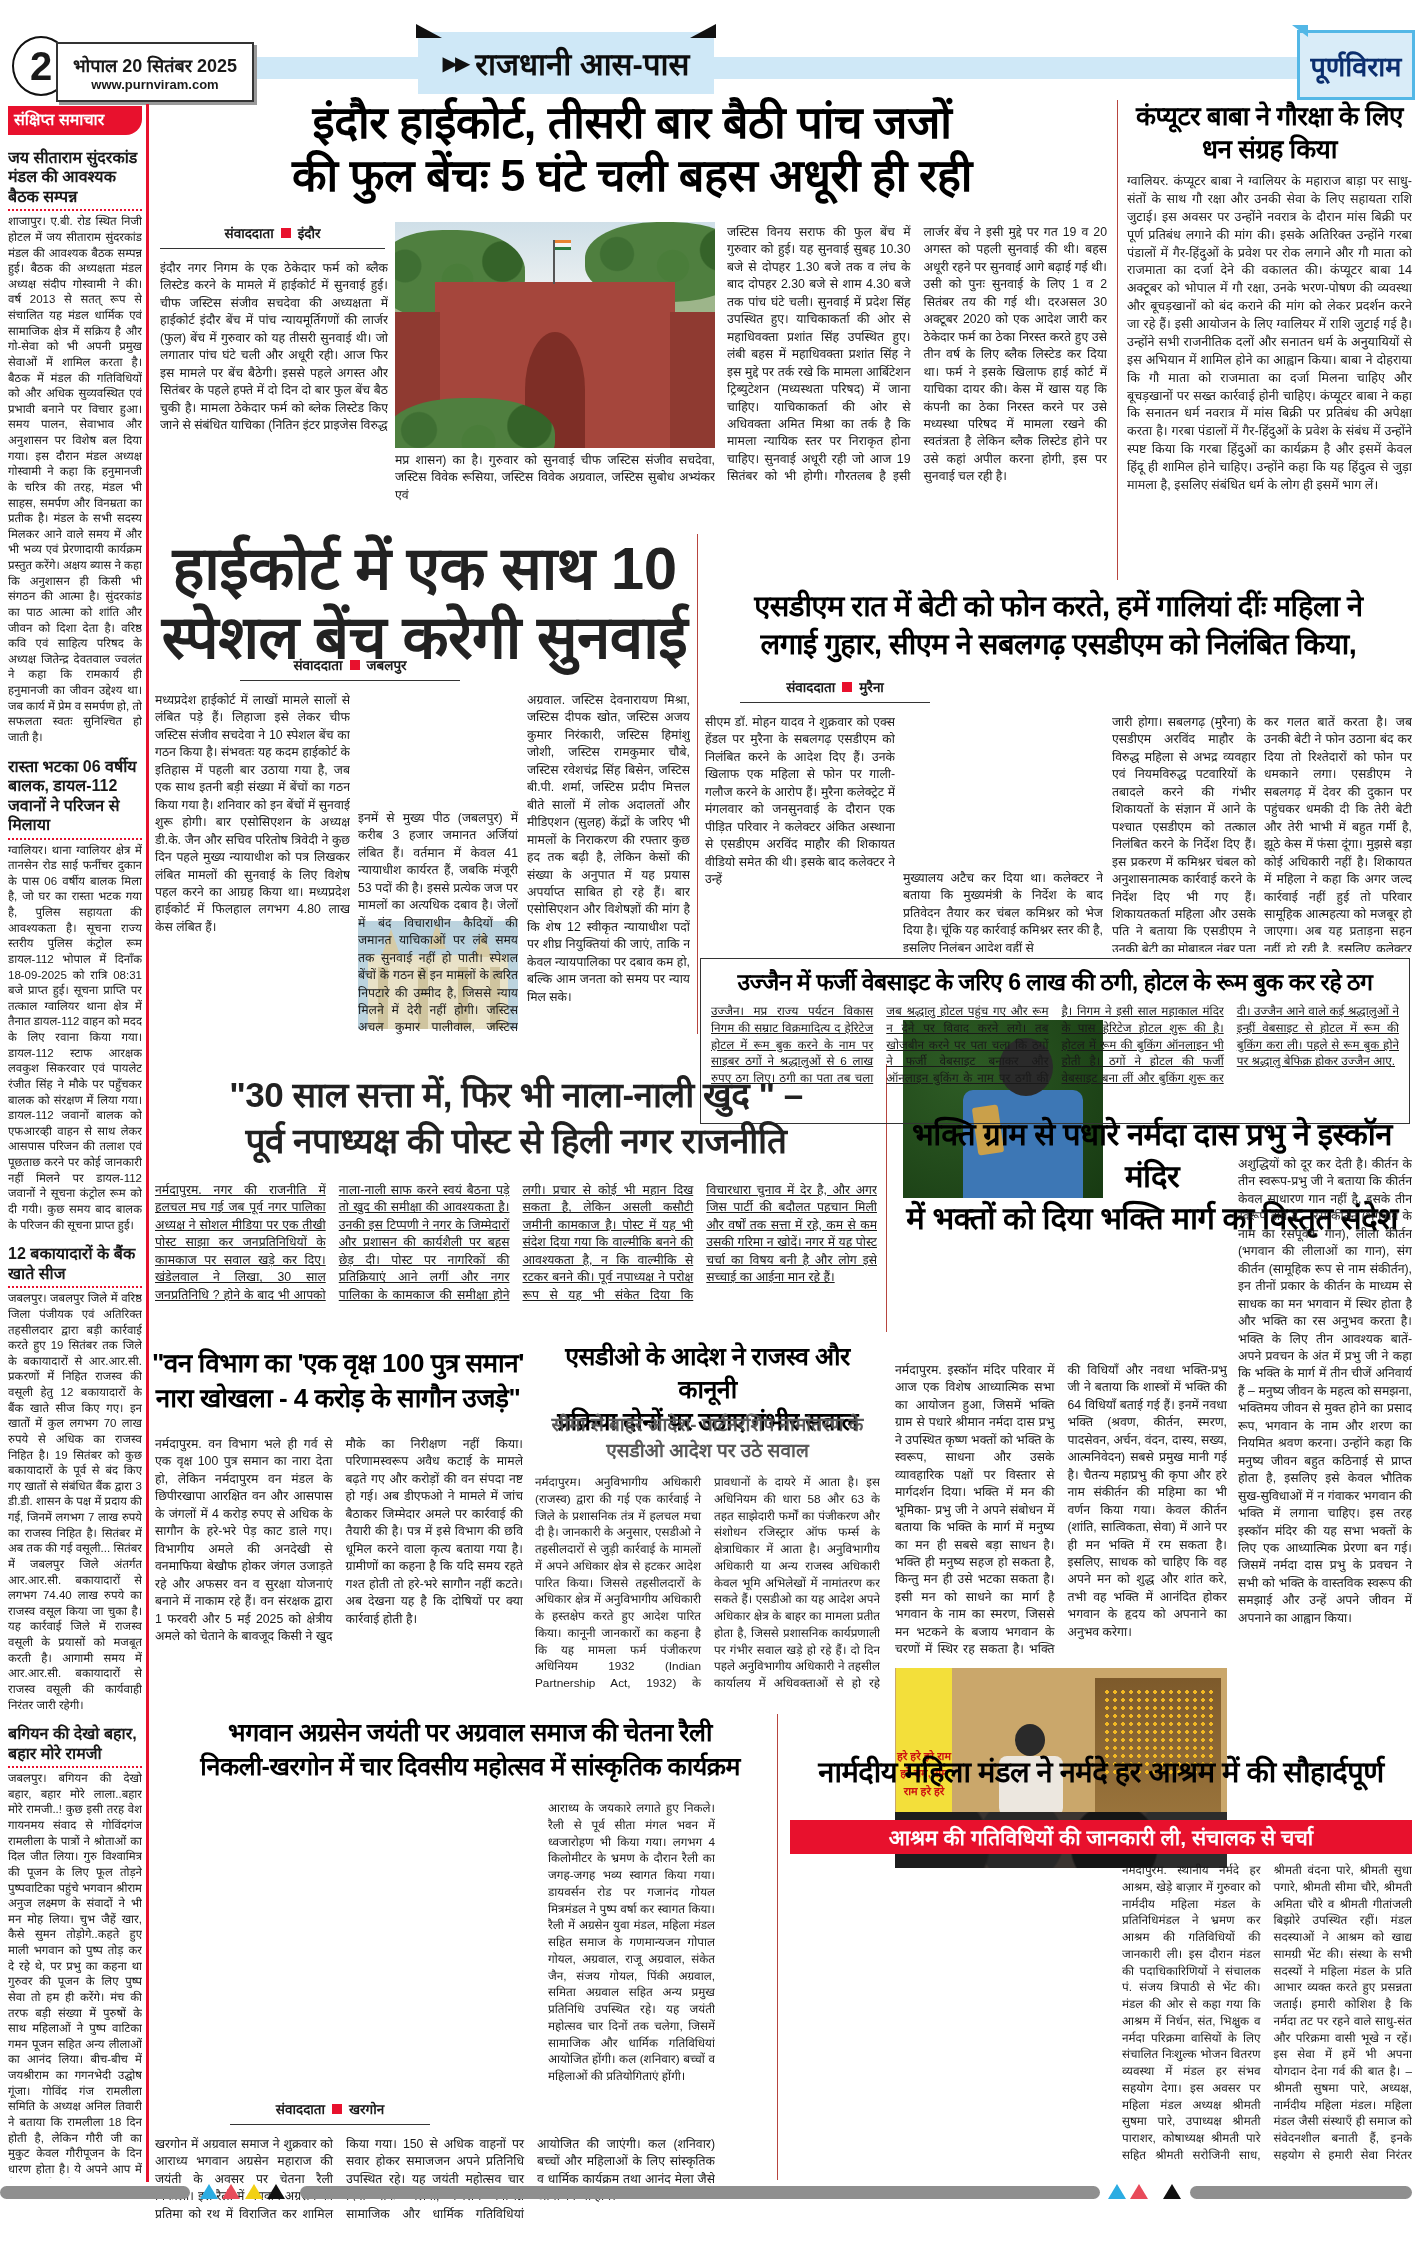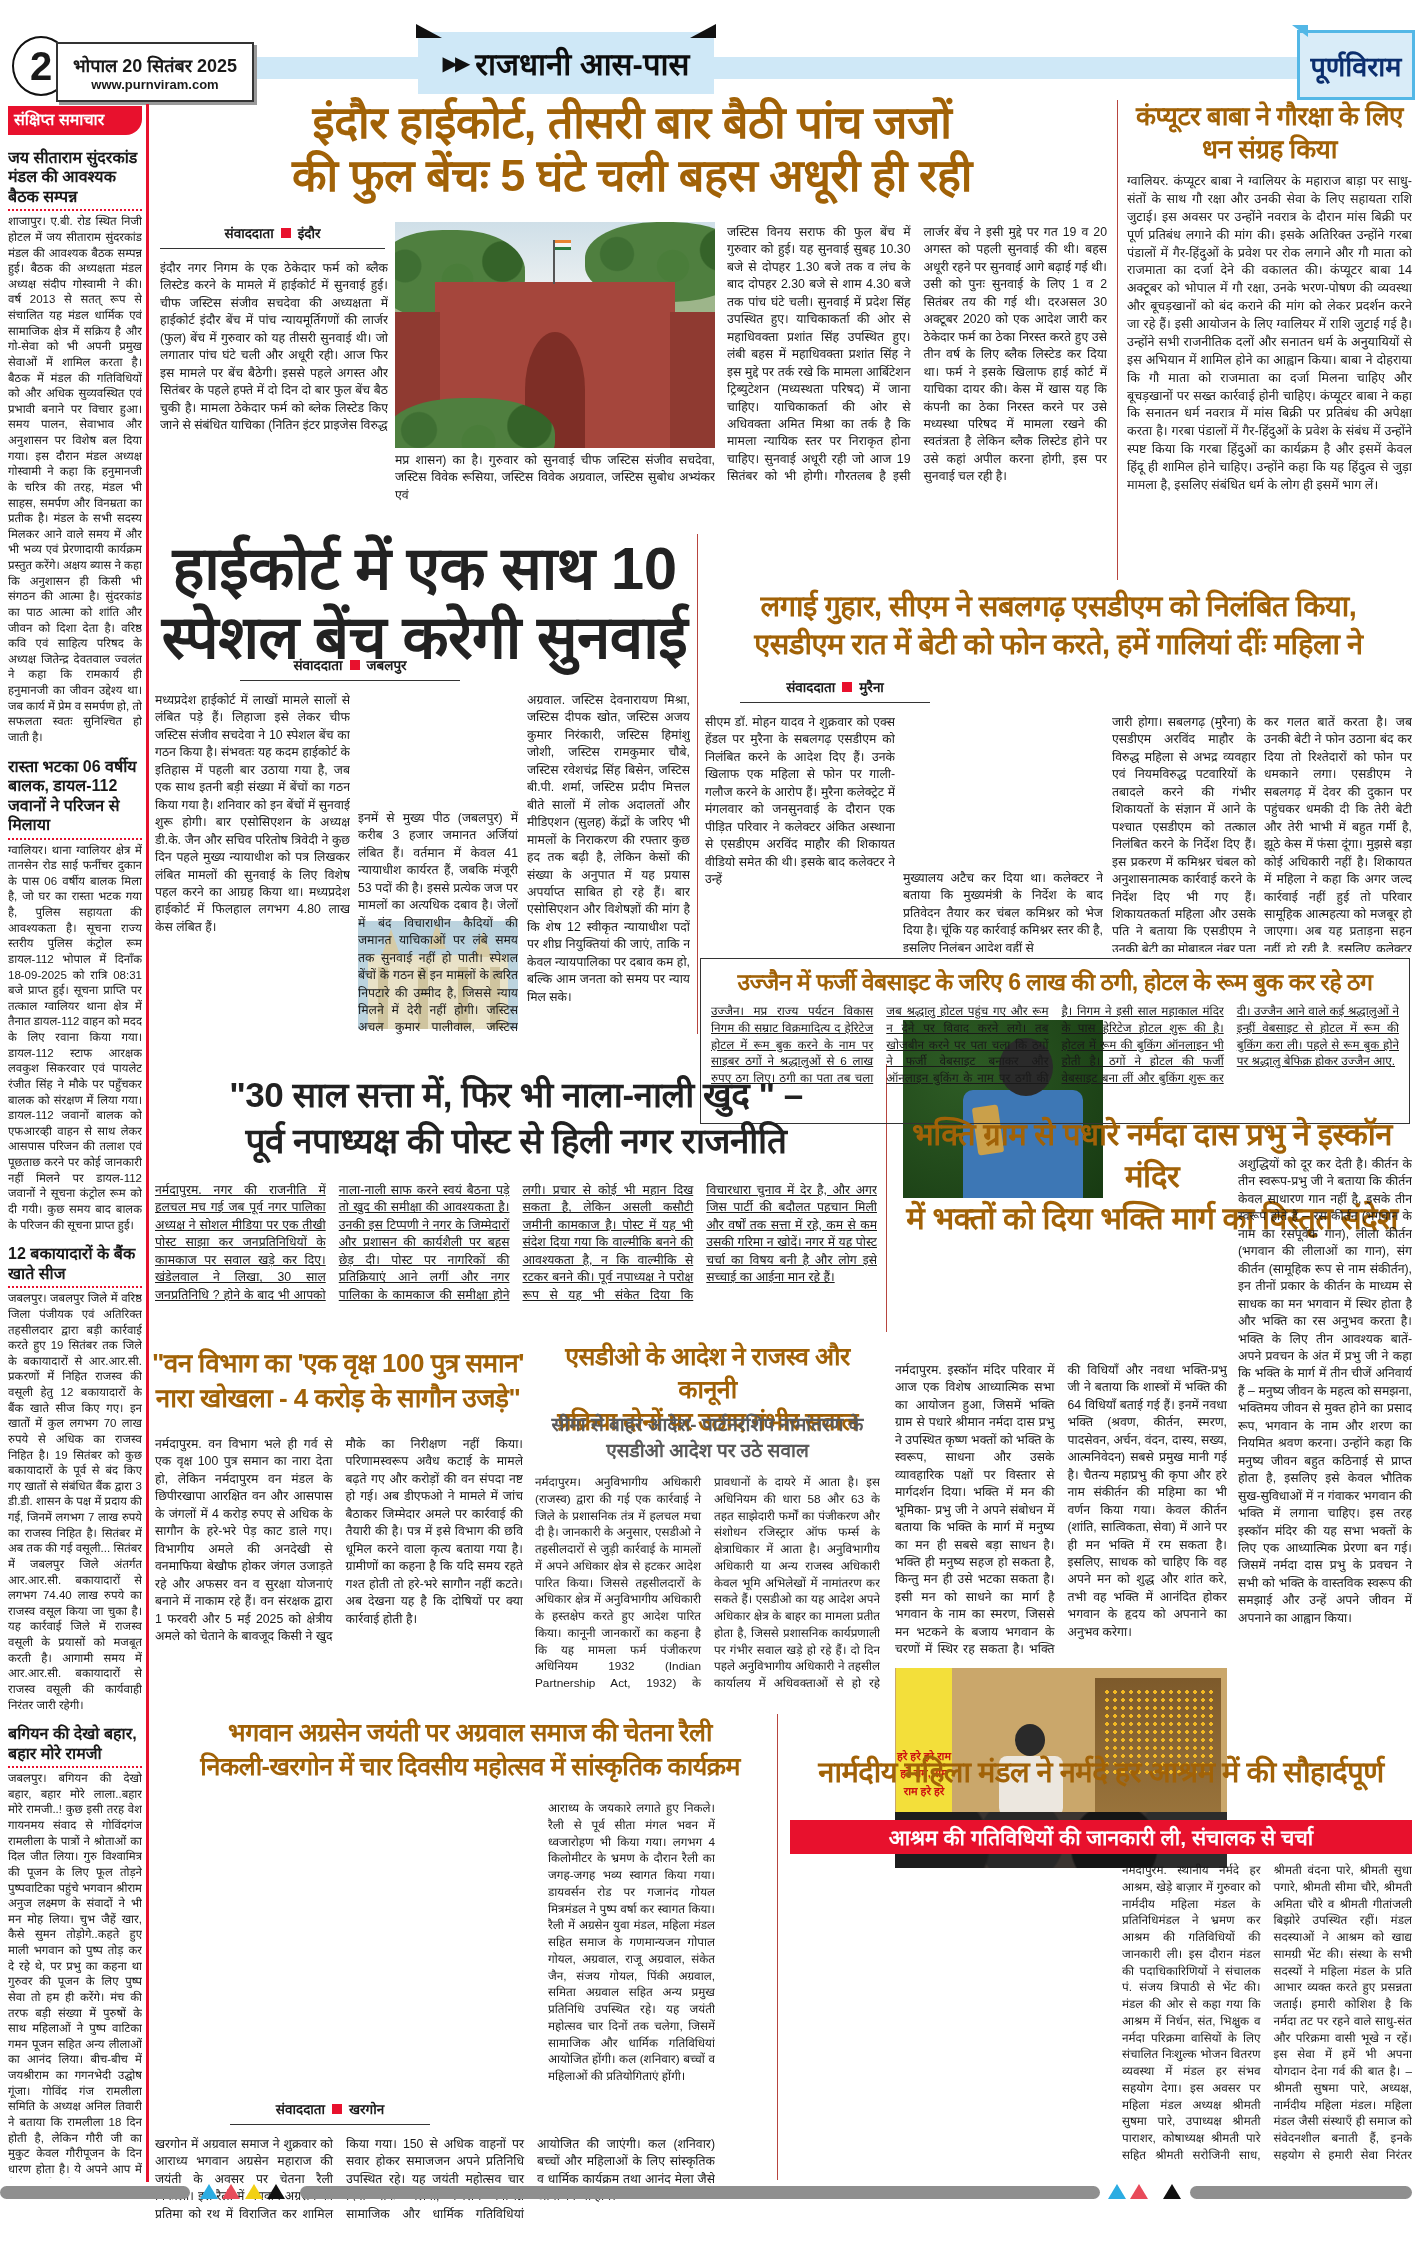--- a/index.html
+++ b/index.html
@@ -28,21 +28,21 @@
 
   
   .sidebar{width:134px;font-size:11.5px;line-height:1.36;text-align:justify;}
   .sb-head{background:#e8112d;color:#fff;font-weight:900;font-size:16px;padding:3px 8px 4px 6px;
            border-radius:0 0 16px 0;margin-bottom:6px;white-space:nowrap;}
   .sb-title{font-weight:800;font-size:16px;line-height:1.22;text-align:left;
             border-bottom:2px dotted #e8112d;padding:7px 0 3px 0;margin-bottom:3px;}
   .sb-body{margin-bottom:4px;}
 
   
-  .hl-heavy{font-weight:900;color:#a16207;text-align:center;letter-spacing:-0.5px;}
+  .hl-heavy{font-weight:900;color:#000000;text-align:center;letter-spacing:-0.5px;}
   .hl-light{font-weight:600;color:#222;text-align:center;letter-spacing:-0.5px;}
   .subhead-gray{font-weight:800;color:#5b5b5b;text-align:center;}
 
   
   .byline{display:flex;align-items:center;gap:7px;font-size:13.5px;font-weight:800;
           border-bottom:1.5px solid #333;padding-bottom:6px;justify-content:center;}
   .redsq{width:10px;height:10px;background:#e8112d;display:inline-block;}
   .bodytext{font-size:12.3px;line-height:1.42;text-align:justify;}
   .cols2{column-count:2;column-gap:13px;}
   .cols3{column-count:3;column-gap:13px;}
@@ -191,22 +191,22 @@
     <div class="ph-spire" style="left:116px;top:10px;"></div>
     <div class="ph-cream" style="left:20px;top:46px;width:10px;height:62px;background:#cfc49f;"></div>
     <div class="ph-cream" style="left:60px;top:46px;width:10px;height:62px;background:#cfc49f;"></div>
     <div class="ph-cream" style="left:100px;top:46px;width:10px;height:62px;background:#cfc49f;"></div>
     <div class="ph-cream" style="left:132px;top:46px;width:10px;height:62px;background:#cfc49f;"></div>
   </div>
   <div class="abs bodytext" style="left:358px;top:810px;width:160px;height:226px;overflow:hidden;">इनमें से मुख्य पीठ (जबलपुर) में करीब 3 हजार जमानत अर्जियां लंबित हैं। वर्तमान में केवल 41 न्यायाधीश कार्यरत हैं, जबकि मंजूरी 53 पदों की है। इससे प्रत्येक जज पर मामलों का अत्यधिक दबाव है। जेलों में बंद विचाराधीन कैदियों की जमानत याचिकाओं पर लंबे समय तक सुनवाई नहीं हो पाती। स्पेशल बेंचों के गठन से इन मामलों के त्वरित निपटारे की उम्मीद है, जिससे न्याय मिलने में देरी नहीं होगी। जस्टिस अचल कुमार पालीवाल, जस्टिस प्रमोद कुमार</div>
   <div class="abs bodytext" style="left:527px;top:692px;width:163px;height:345px;overflow:hidden;">अग्रवाल. जस्टिस देवनारायण मिश्रा, जस्टिस दीपक खोत, जस्टिस अजय कुमार निरंकारी, जस्टिस हिमांशु जोशी, जस्टिस रामकुमार चौबे, जस्टिस रवेशचंद्र सिंह बिसेन, जस्टिस बी.पी. शर्मा, जस्टिस प्रदीप मित्तल बीते सालों में लोक अदालतों और मीडिएशन (सुलह) केंद्रों के जरिए भी मामलों के निराकरण की रफ्तार कुछ हद तक बढ़ी है, लेकिन केसों की संख्या के अनुपात में यह प्रयास अपर्याप्त साबित हो रहे हैं। बार एसोसिएशन और विशेषज्ञों की मांग है कि शेष 12 स्वीकृत न्यायाधीश पदों पर शीघ्र नियुक्तियां की जाएं, ताकि न केवल न्यायपालिका पर दबाव कम हो, बल्कि आम जनता को समय पर न्याय मिल सके।</div>
 
   <div class="abs hl-heavy" style="left:705px;top:588px;width:707px;font-size:29px;line-height:1.3;">
+    <div>एसडीएम रात में बेटी को फोन करते, हमें गालियां दींः महिला ने</div>
     <div>लगाई गुहार, सीएम ने सबलगढ़ एसडीएम को निलंबित किया,</div>
-    <div>एसडीएम रात में बेटी को फोन करते, हमें गालियां दींः महिला ने</div>
   </div>
   <div class="abs" style="left:740px;top:678px;width:190px;">
     <div class="byline">
       <span>संवाददाता</span>
       <span class="redsq"></span>
       <span>मुरैना</span>
     </div>
   </div>
   <div class="abs bodytext" style="left:705px;top:714px;width:190px;height:238px;overflow:hidden;">सीएम डॉ. मोहन यादव ने शुक्रवार को एक्स हेंडल पर मुरैना के सबलगढ़ एसडीएम को निलंबित करने के आदेश दिए हैं। उनके खिलाफ एक महिला से फोन पर गाली-गलौज करने के आरोप हैं। मुरैना कलेक्ट्रेट में मंगलवार को जनसुनवाई के दौरान एक पीड़ित परिवार ने कलेक्टर अंकित अस्थाना से एसडीएम अरविंद माहौर की शिकायत वीडियो समेत की थी। इसके बाद कलेक्टर ने उन्हें</div>
 

